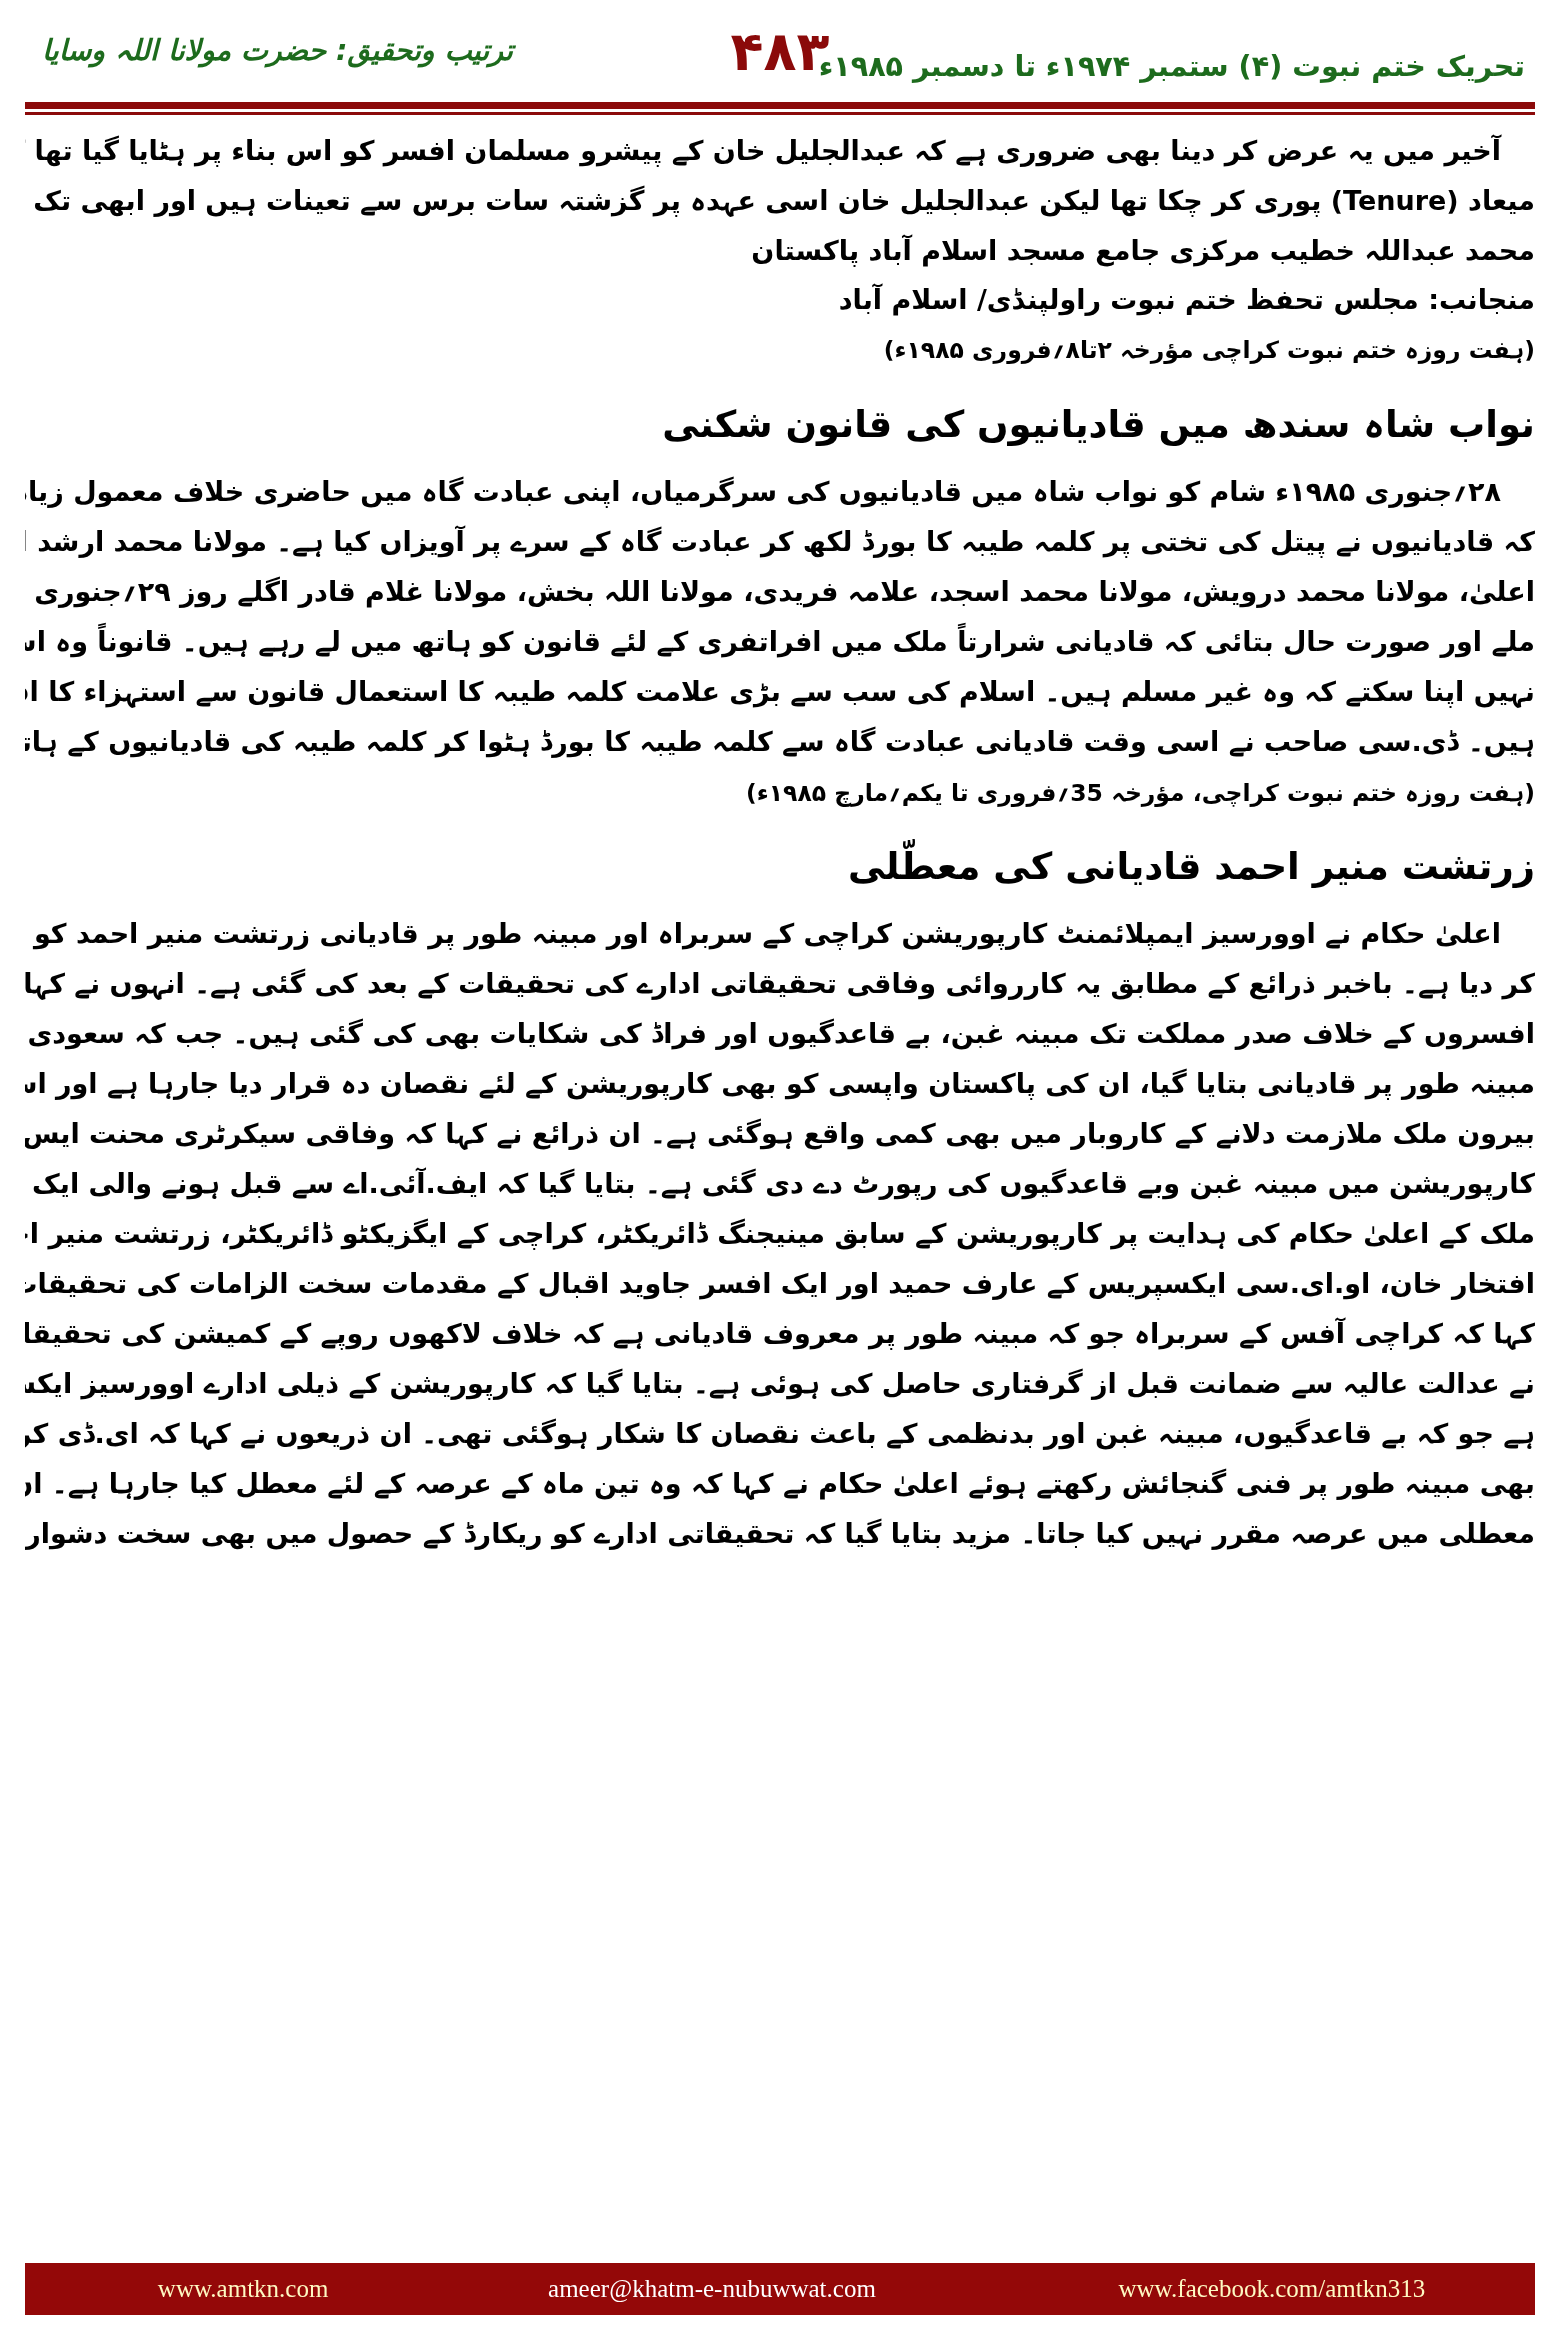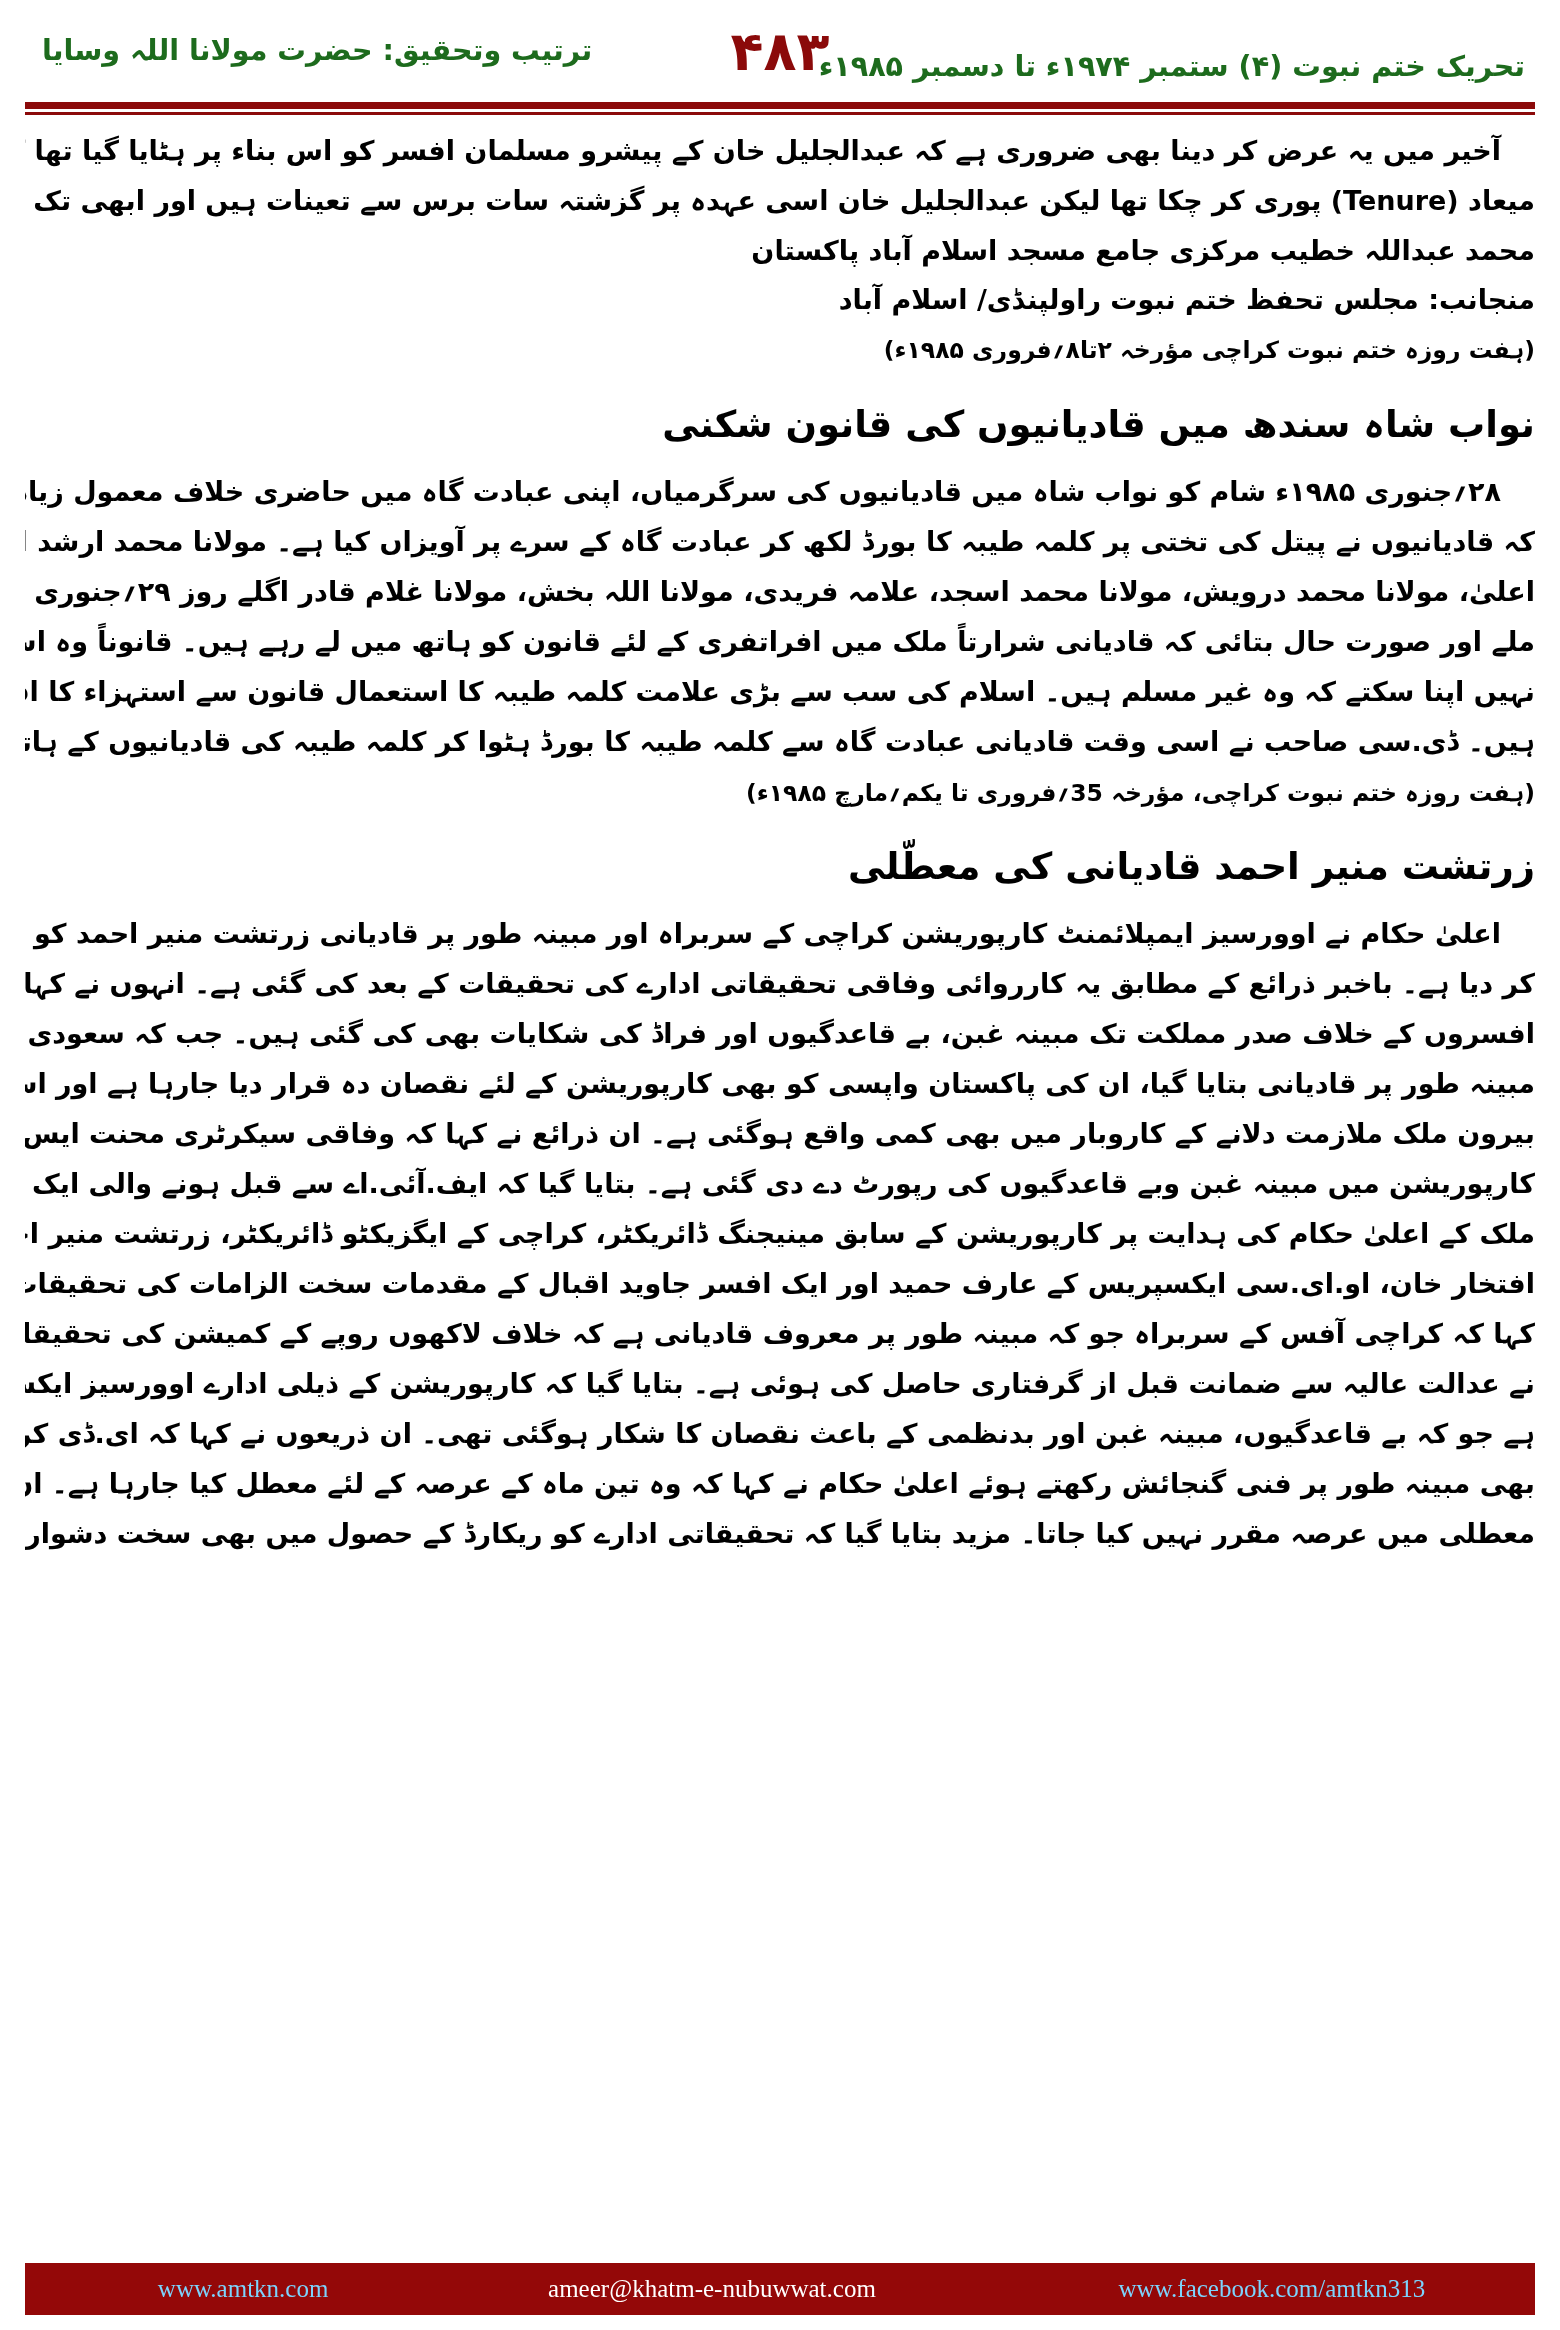--- a/index.html
+++ b/index.html
@@ -36,20 +36,21 @@
     .header-left {
       position: absolute;
       left: 17px;
       top: 0;
       font-size: 28.6px;
       font-weight: bold;
       color: #1d6b1d;
       direction: rtl;
       white-space: nowrap;
       line-height: 50px;
+      font-style: italic;
     }
     .page-number {
       position: absolute;
       left: 50%;
       transform: translateX(-50%);
       top: -6.7px;
       font-size: 54px;
       font-weight: bold;
       color: #8b0a0a;
       direction: rtl;
@@ -137,21 +138,21 @@
       top: 2263px;
       height: 52px;
       background: #940808;
       display: flex;
       align-items: center;
       justify-content: space-around;
       direction: ltr;
       font-family: "Liberation Serif", serif;
       font-size: 25px;
     }
-    .footer-link-yellow { color: #7dd3fc; margin-left: 23px; }
+    .footer-link-yellow { color: #fef9c3; margin-left: 23px; }
     .footer-link-white { color: #ffffff; }
   </style>
 </head>
 <body>
 
 <div class="page-header">
   <div class="header-right">تحریک ختم نبوت (۴) ستمبر ۱۹۷۴ء تا دسمبر ۱۹۸۵ء</div>
   <div class="page-number">۴۸۳</div>
   <div class="header-left">ترتیب وتحقیق: حضرت مولانا اللہ وسایا</div>
 </div>

